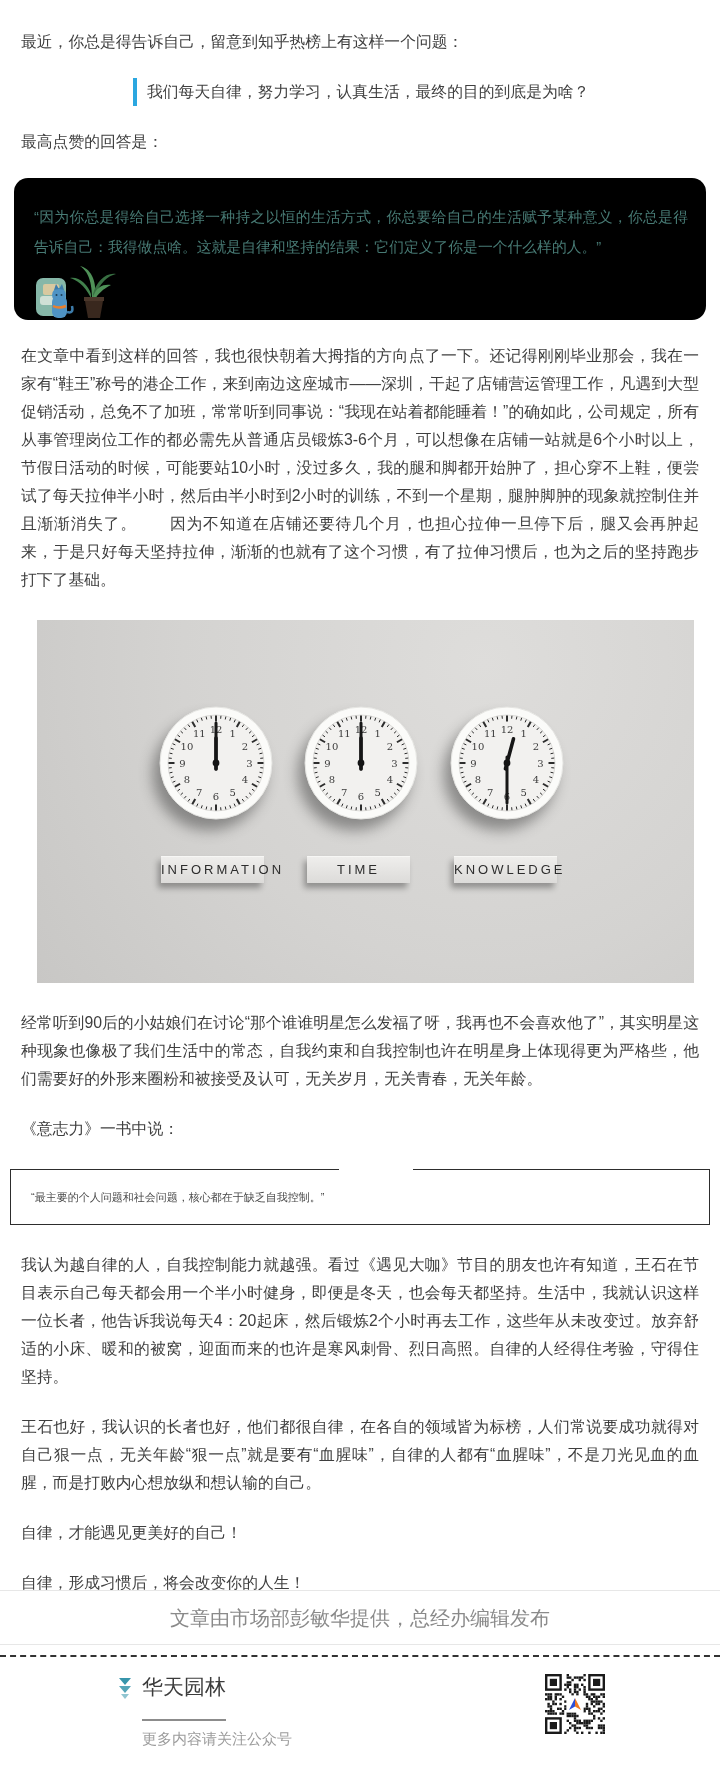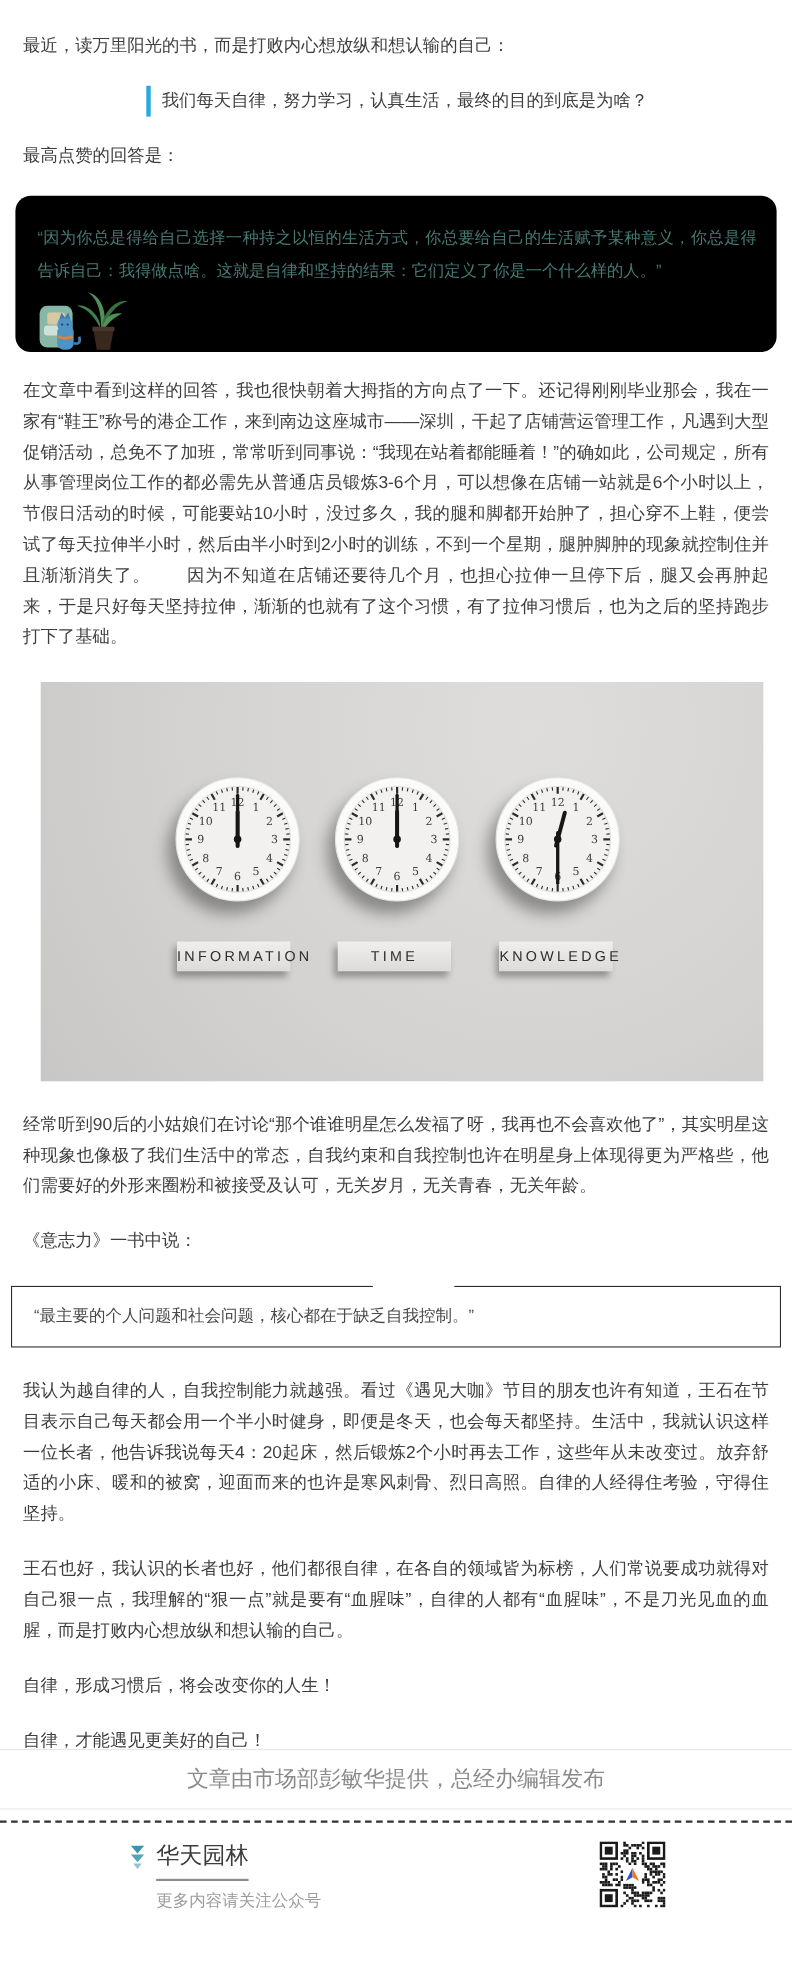--- a/index.html
+++ b/index.html
@@ -35,48 +35,48 @@
     background:linear-gradient(#efeeec,#dcdbd9);
     box-shadow:-3px 5px 6px rgba(0,0,0,0.32);
     border-top:1px solid #f7f7f5;
     text-align:center;font-size:13px;letter-spacing:3px;color:#2d2d2d;
     font-family:"Liberation Sans",sans-serif;
   }
   .ruled-box{
     position:relative;margin:26px 10px;border:1px solid #2d2d2d;
     padding:13px 20px;background:#ffffff;
   }
-  .ruled-box p{margin:0;font-size:15px;line-height:28px;color:#494949;}
+  .ruled-box p{margin:0;font-size:11px;line-height:28px;color:#494949;}
   .notch{position:absolute;top:-2px;left:328px;width:74px;height:4px;background:#ffffff;}
   .footer{position:absolute;left:0;top:1576px;width:720px;}
   .hr-thin{border:0;border-top:1px solid #e7e7e7;margin:14px 0 0 0;}
   .credit{text-align:center;color:#8a8a8a;font-size:20px;line-height:22px;margin:16px 0 0 0;}
   .hr-thin2{border:0;border-top:1px solid #e7e7e7;margin:15px 0 0 0;}
   .dashes{border-top:2px dashed #333333;margin-top:10px;height:0;}
   .footer-row{position:relative;height:120px;margin-top:14px;}
   .brand-block{position:absolute;left:119px;top:2px;}
   .brand-line{display:flex;align-items:flex-start;}
   .chev-col{width:12px;margin-right:11px;padding-top:4px;}
   .chev{width:0;height:0;margin:1px auto;border-left:6px solid transparent;
         border-right:6px solid transparent;border-top:7px solid #3795ab;}
   .chev.c2{opacity:.85;}
   .chev.c3{border-left-width:4px;border-right-width:4px;border-top-width:5px;opacity:.55;}
   .brand-name{
     display:inline-block;font-size:21px;color:#3c3c3c;
-    border-bottom:2px solid #8c8c8c;padding-bottom:7px;
+    border-bottom:2px solid #8c8c8c;padding-bottom:18px;
   }
   .brand-sub{margin:9px 0 0 23px;font-size:15px;color:#9c9c9c;}
   .qr{position:absolute;right:115px;top:3px;width:60px;height:60px;}
 </style>
 </head>
 <body>
 
 <div class="page">
 
-  <p class="body first">最近，读万里阳光的书，而是打败内心想放纵和想认输的自己：</p>
+  <p class="body first">最近，你总是得告诉自己，留意到知乎热榜上有这样一个问题：</p>
 
   <div class="zhihu-quote">
     <span>我们每天自律，努力学习，认真生活，最终的目的到底是为啥？</span>
   </div>
 
   <p class="body">最高点赞的回答是：</p>
 
   <div class="teal-box">
     <p>“因为你总是得给自己选择一种持之以恒的生活方式，你总要给自己的生活赋予某种意义，你总是得告诉自己：我得做点啥。这就是自律和坚持的结果：它们定义了你是一个什么样的人。”</p>
     <svg class="teal-illu" viewBox="0 0 110 58" xmlns="http://www.w3.org/2000/svg">
@@ -351,23 +351,23 @@
   <p class="body">经常听到90后的小姑娘们在讨论“那个谁谁明星怎么发福了呀，我再也不会喜欢他了”，其实明星这种现象也像极了我们生活中的常态，自我约束和自我控制也许在明星身上体现得更为严格些，他们需要好的外形来圈粉和被接受及认可，无关岁月，无关青春，无关年龄。</p>
 
   <p class="body">《意志力》一书中说：</p>
 
   <div class="ruled-box">
     <span class="notch"></span>
     <p>“最主要的个人问题和社会问题，核心都在于缺乏自我控制。”</p>
   </div>
 
   <p class="body">我认为越自律的人，自我控制能力就越强。看过《遇见大咖》节目的朋友也许有知道，王石在节目表示自己每天都会用一个半小时健身，即便是冬天，也会每天都坚持。生活中，我就认识这样一位长者，他告诉我说每天4：20起床，然后锻炼2个小时再去工作，这些年从未改变过。放弃舒适的小床、暖和的被窝，迎面而来的也许是寒风刺骨、烈日高照。自律的人经得住考验，守得住坚持。</p>
-  <p class="body">王石也好，我认识的长者也好，他们都很自律，在各自的领域皆为标榜，人们常说要成功就得对自己狠一点，我理解的“狠一点”就是要有“血腥味”，自律的人都有“血腥味”，不是刀光见血的血腥，而是打败内心想放纵和想认输的自己。</p>
+  <p class="body">王石也好，我认识的长者也好，他们都很自律，在各自的领域皆为标榜，人们常说要成功就得对自己狠一点，无关年龄“狠一点”就是要有“血腥味”，自律的人都有“血腥味”，不是刀光见血的血腥，而是打败内心想放纵和想认输的自己。</p>
+  <p class="body">自律，才能遇见更美好的自己！</p>
   <p class="body">自律，形成习惯后，将会改变你的人生！</p>
-  <p class="body">自律，才能遇见更美好的自己！</p>
 
   <div class="footer">
     <hr class="hr-thin">
     <p class="credit">文章由市场部彭敏华提供，总经办编辑发布</p>
     <hr class="hr-thin2">
     <div class="dashes"></div>
     <div class="footer-row">
       <div class="brand-block">
         <div class="brand-line">
           <div class="chev-col">

